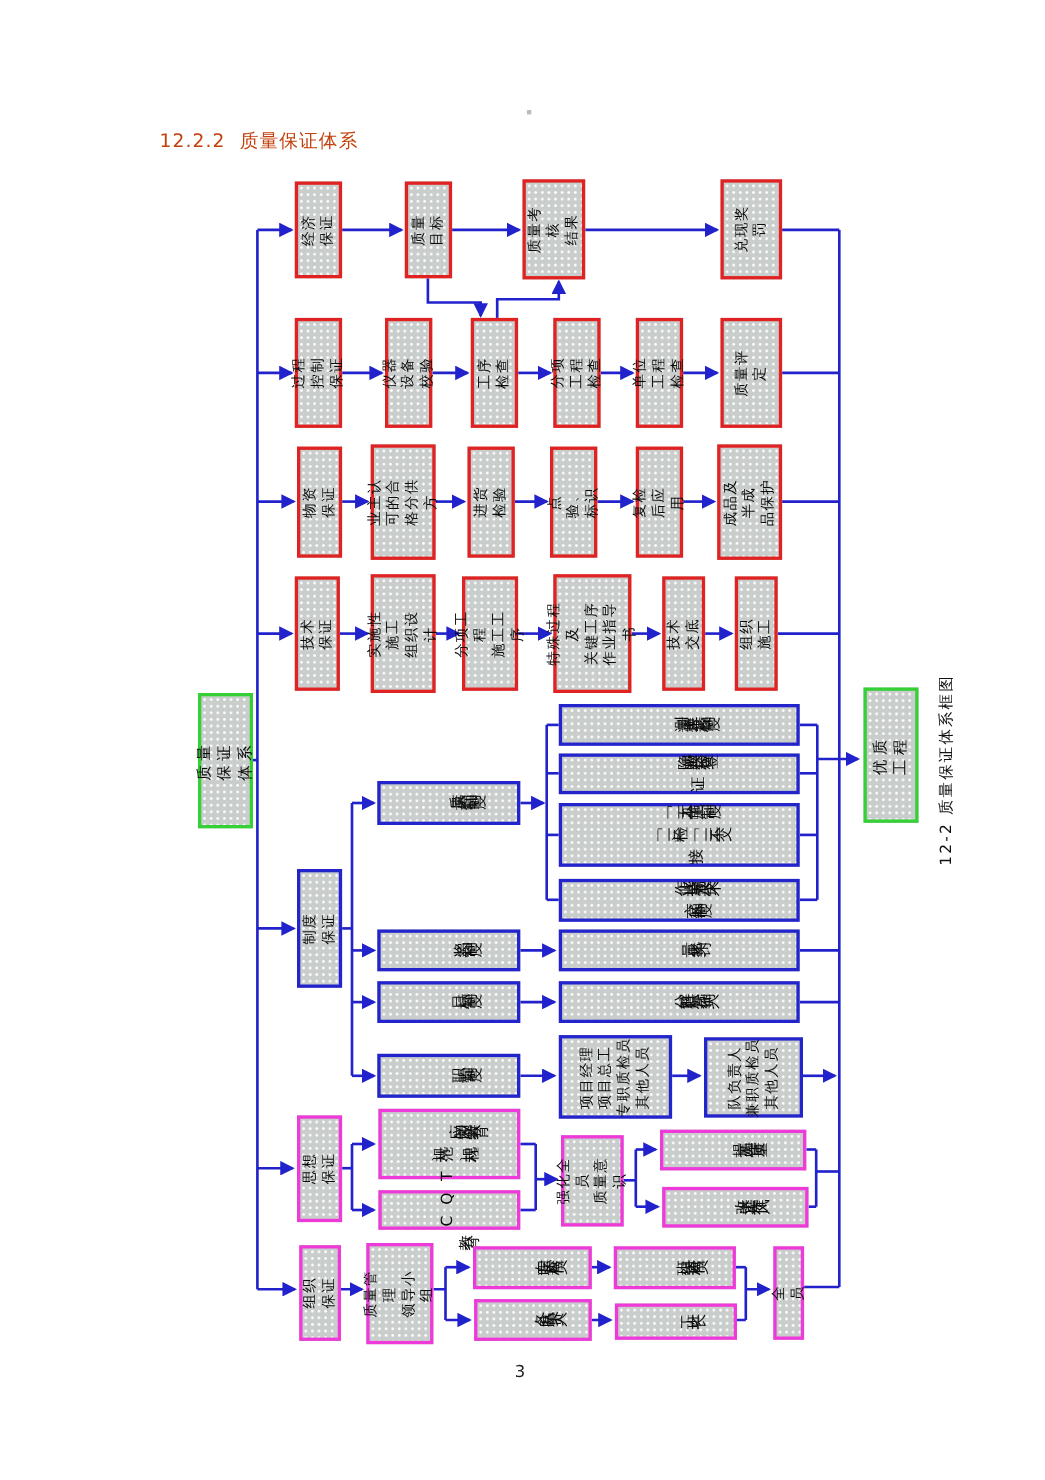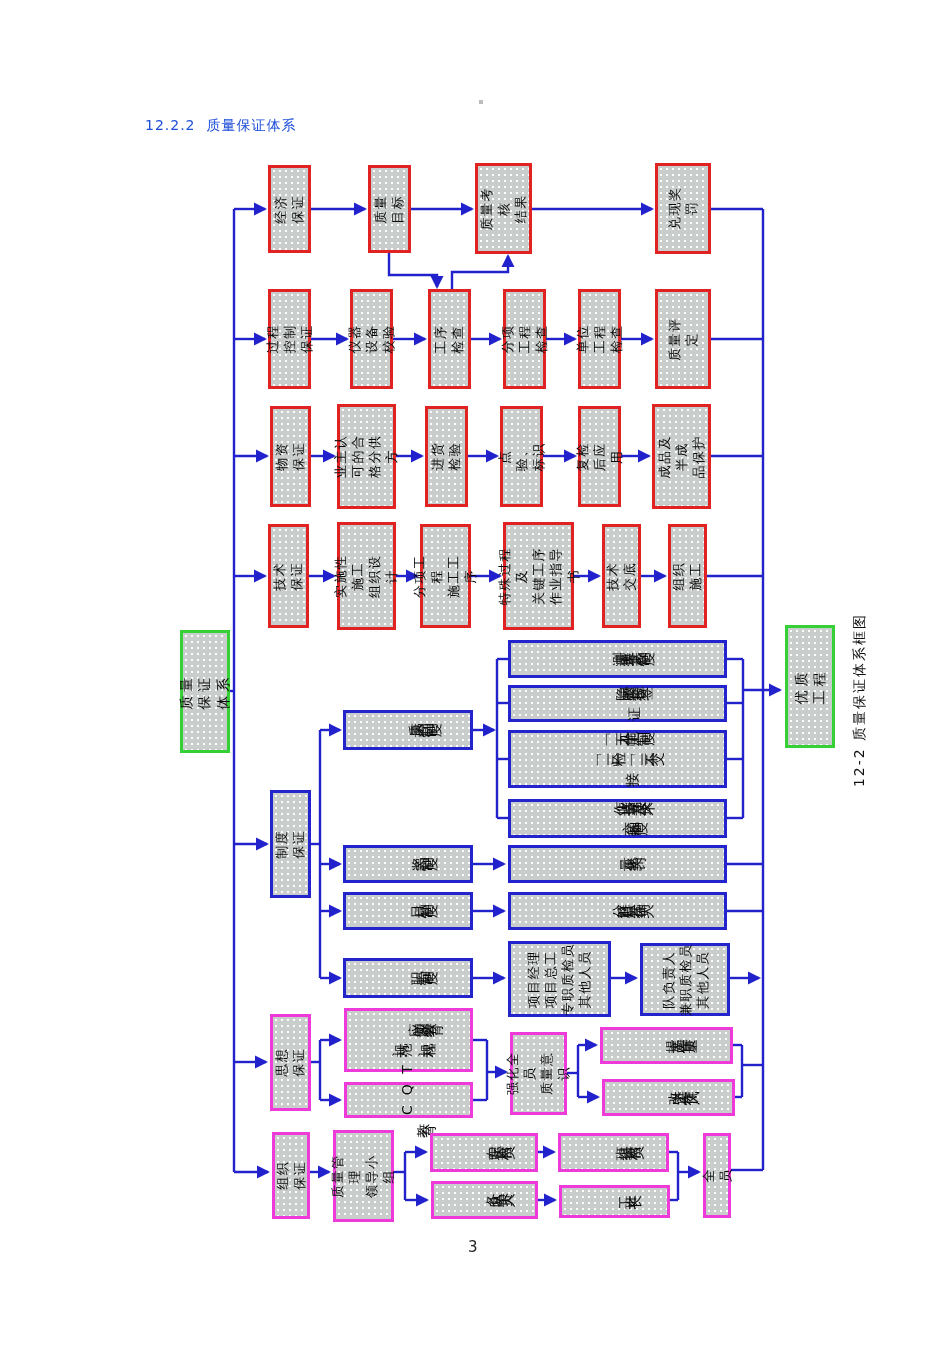--- a/index.html
+++ b/index.html
@@ -1,21 +1,21 @@
 <!DOCTYPE html>
 <html><head>
 <meta charset="utf-8">
 <style>
   html,body{margin:0;padding:0;background:#ffffff;}
   .page{
     position:relative;width:950px;height:1345px;background:#ffffff;
     font-family:"DejaVu Sans","Liberation Sans",sans-serif;overflow:hidden;
   }
   .doc-title{
-    position:absolute;left:145px;top:117px;font-size:14px;color:#1d4ed8;
+    position:absolute;left:145px;top:117px;font-size:17px;color:#c2410c;
     letter-spacing:1px;white-space:pre;
   }
   .top-dot{position:absolute;left:479px;top:100px;width:4px;height:4px;background:#b9bdbd;}
   .page-num{position:absolute;left:468px;top:1238px;font-size:15px;color:#222;}
   #wires{position:absolute;left:0;top:0;z-index:1;}
   #wires polyline{fill:none;stroke:#2222cc;stroke-width:2.4;}
   .box{
     position:absolute;z-index:2;box-sizing:border-box;
     display:flex;align-items:center;justify-content:center;
     border:3px solid #000;

